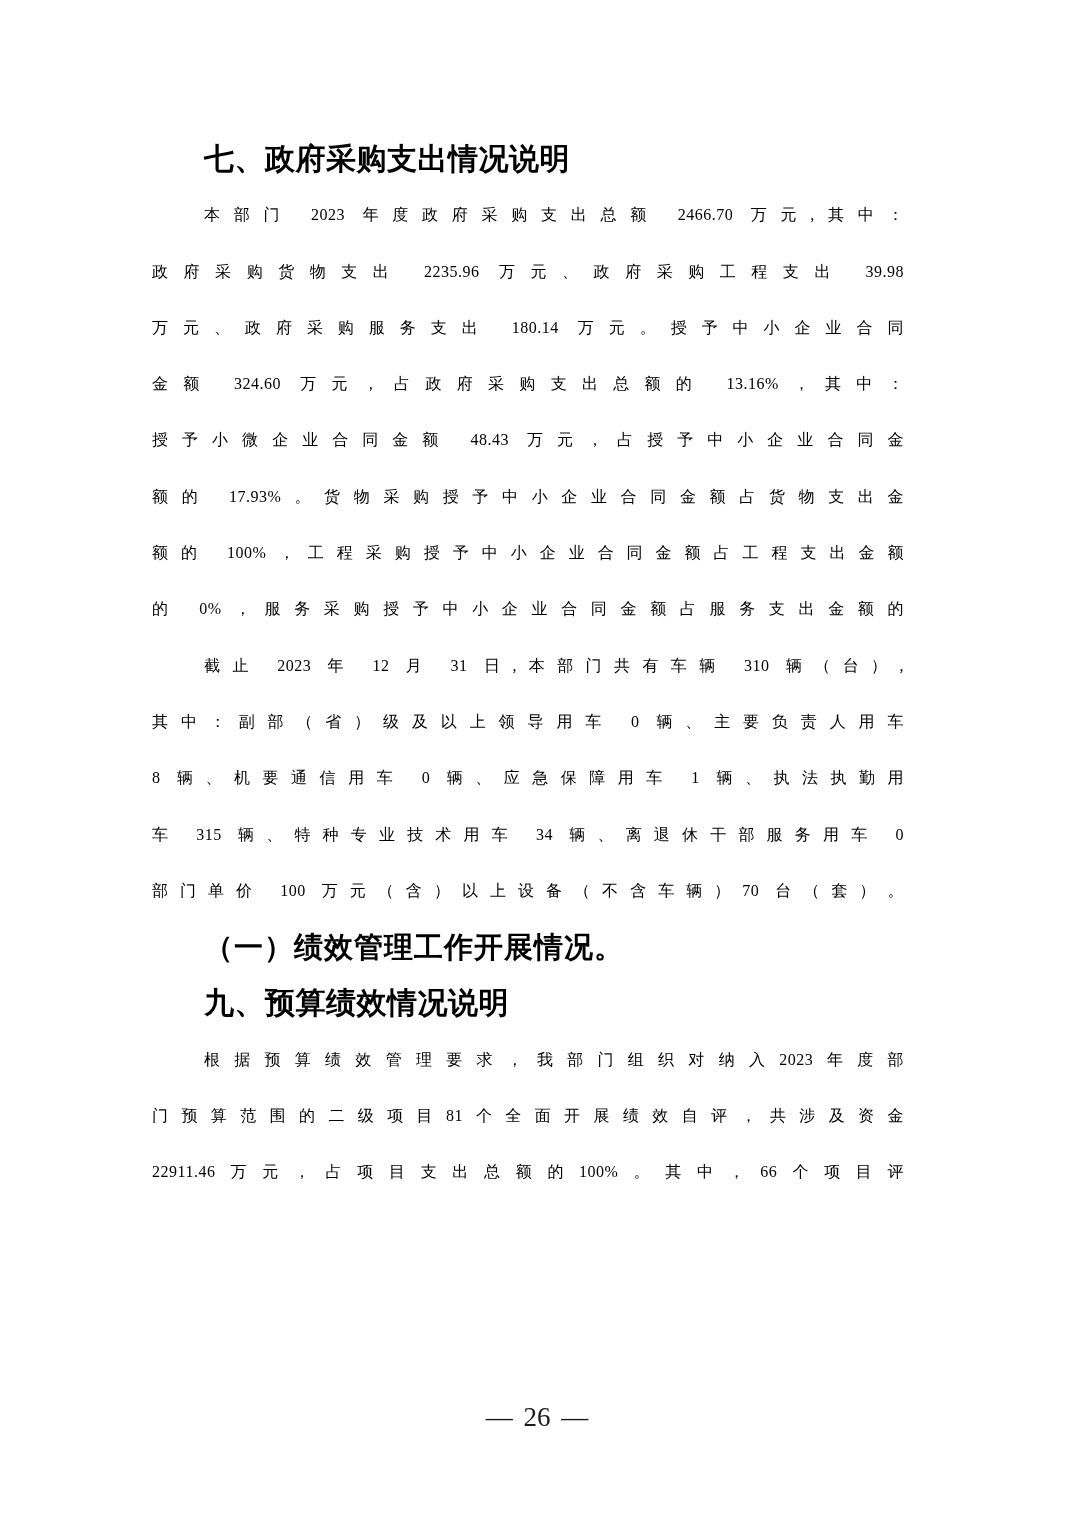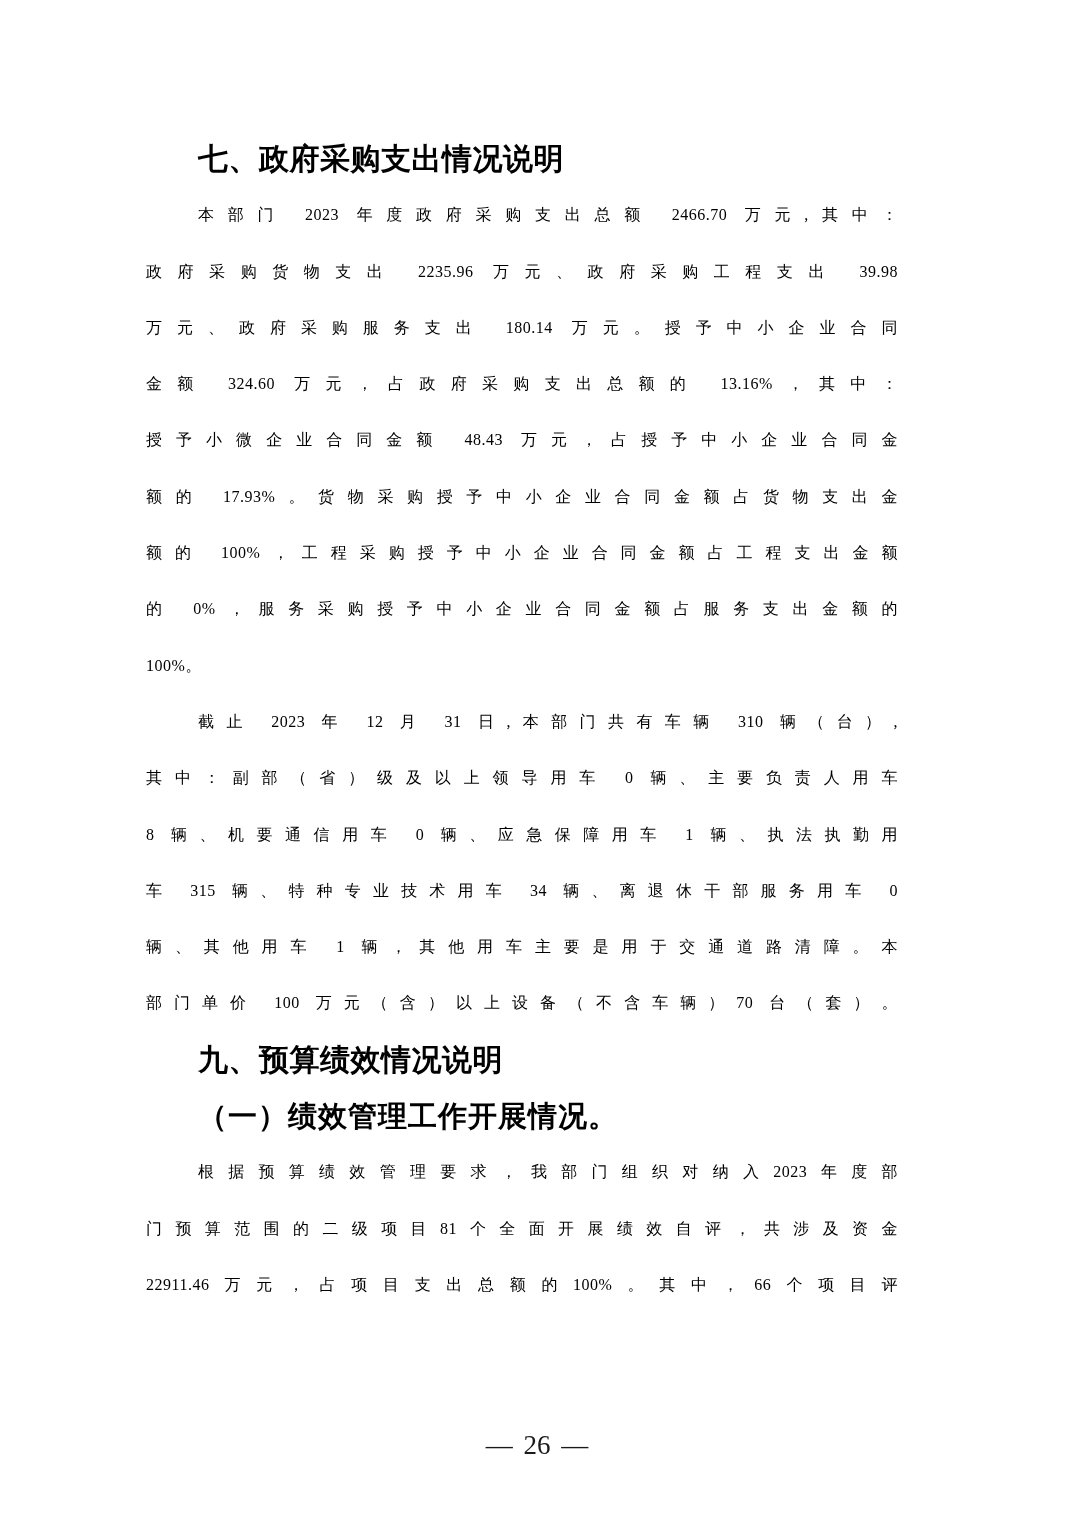--- a/index.html
+++ b/index.html
@@ -11,21 +11,21 @@
     position: relative;
     width: 1074px;
     height: 1520px;
     background: #ffffff;
     color: #000000;
     font-family: "Liberation Serif", "DejaVu Serif", serif;
     overflow: hidden;
   }
   .content {
     position: absolute;
-    left: 146px;
+    left: 152px;
     top: 131px;
     width: 752px;
   }
   .line {
     height: 56.3px;
     line-height: 56.3px;
     font-size: 16px;
     letter-spacing: 0.5px;
   }
   .just {
@@ -55,49 +55,46 @@
   }
   .footer {
     position: absolute;
     left: 0;
     right: 0;
     top: 1402px;
     text-align: center;
     font-size: 27px;
     word-spacing: 4px;
     color: #1a1a1a;
-    margin-top: 28px;
   }
 </style>
 </head>
 <body>
 
 <div class="page">
   <div class="content">
 
     <div class="line h1">七、政府采购支出情况说明</div>
     <div class="line just indent">本部门 2023 年度政府采购支出总额 2466.70 万元,其中：</div>
     <div class="line just">政府采购货物支出 2235.96 万元、政府采购工程支出 39.98</div>
     <div class="line just">万元、政府采购服务支出 180.14 万元。授予中小企业合同</div>
     <div class="line just">金额 324.60 万元，占政府采购支出总额的 13.16%，其中：</div>
     <div class="line just">授予小微企业合同金额 48.43 万元，占授予中小企业合同金</div>
     <div class="line just">额的 17.93%。货物采购授予中小企业合同金额占货物支出金</div>
     <div class="line just">额的 100%，工程采购授予中小企业合同金额占工程支出金额</div>
     <div class="line just">的 0%，服务采购授予中小企业合同金额占服务支出金额的</div>
-    <div class="line plain">100%。</div>
 
     <div class="line just indent">截止 2023 年 12 月 31 日,本部门共有车辆 310 辆（台）,</div>
     <div class="line just">其中：副部（省）级及以上领导用车 0 辆、主要负责人用车</div>
     <div class="line just">8 辆、机要通信用车 0 辆、应急保障用车 1 辆、执法执勤用</div>
     <div class="line just">车 315 辆、特种专业技术用车 34 辆、离退休干部服务用车 0</div>
-    <div class="line just">辆、其他用车 1 辆，其他用车主要是用于交通道路清障。本</div>
     <div class="line just">部门单价 100 万元（含）以上设备（不含车辆）70 台（套）。</div>
 
+    <div class="line h2">（一）绩效管理工作开展情况。</div>
     <div class="line h1">九、预算绩效情况说明</div>
-    <div class="line h2">（一）绩效管理工作开展情况。</div>
     <div class="line just indent">根据预算绩效管理要求，我部门组织对纳入2023年度部</div>
     <div class="line just">门预算范围的二级项目81个全面开展绩效自评，共涉及资金</div>
     <div class="line just">22911.46万元，占项目支出总额的100%。其中，66个项目评</div>
 
   </div>
 
   <div class="footer">
     <span>— 26 —</span>
   </div>
 </div>

